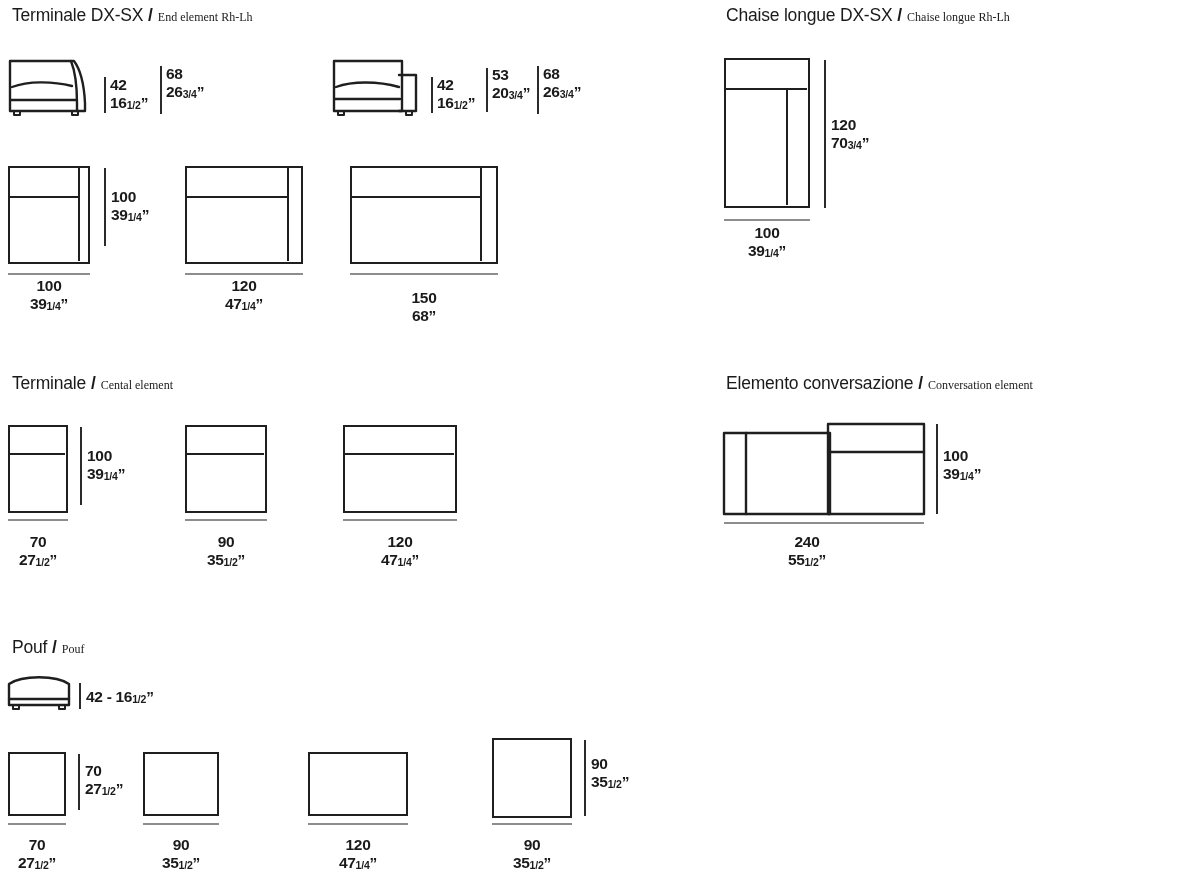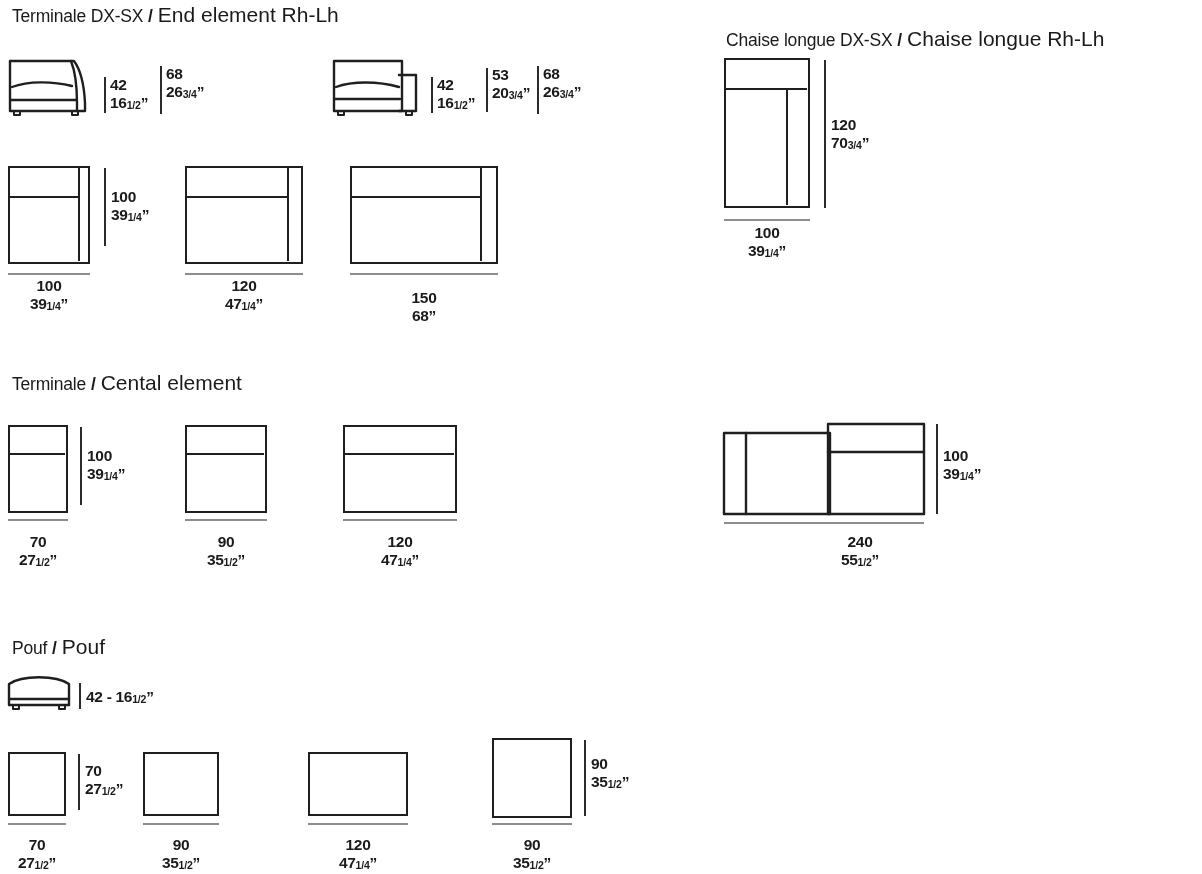--- a/index.html
+++ b/index.html
@@ -11,21 +11,21 @@
     position:relative;
     overflow:hidden;
   }
   .canvas{position:relative;width:1202px;height:874px;}
   .abs{position:absolute;}
 
   
   .heading{font-size:17.5px;line-height:20px;white-space:nowrap;}
   .heading .it{font-family:"Liberation Sans", sans-serif;font-weight:normal;letter-spacing:-0.2px;}
   .heading .sep{font-family:"Liberation Sans", sans-serif;font-weight:bold;}
-  .heading .en{font-family:Liberation Sans, sans-serif;font-weight:normal;font-size:21px;}
+  .heading .en{font-family:Liberation Serif, serif;font-weight:normal;font-size:12px;}
 
   
   .dim{font-size:15.5px;font-weight:bold;line-height:17.5px;white-space:nowrap;letter-spacing:-0.3px;}
   .dim .fr{font-size:10.5px;font-weight:bold;vertical-align:-1px;letter-spacing:-0.2px;}
   .dim .q{font-size:15.5px;}
   .dim-center{text-align:center;}
 
   
   .vtick{background:#2b2b2b;width:1.6px;}
   
@@ -142,21 +142,21 @@
   <div class="abs plan" style="left:350px;top:166px;width:148px;height:98px;">
     <div class="innerline-h" style="left:0;top:28px;width:128px;"></div>
     <div class="innerline-v" style="left:128px;top:0;height:93.2px;"></div>
   </div>
   <div class="abs hline" style="left:350px;top:273px;width:148px;"></div>
   <div class="abs dim dim-center" style="left:350px;top:277px;width:148px;margin-top:12px;">
     <span>150</span><br>
     <span>68</span><span class="fr"></span><span class="q">”</span>
   </div>
 
-  <div class="abs heading" style="left:726px;top:5px;margin-top:24px;">
+  <div class="abs heading" style="left:726px;top:5px;">
     <span class="it">Chaise longue DX-SX</span>
     <span class="sep">/</span>
     <span class="en">Chaise longue Rh-Lh</span>
   </div>
 
   <div class="abs plan" style="left:724px;top:58px;width:86px;height:150px;">
     <div class="innerline-h" style="left:0;top:28px;width:81.2px;"></div>
     <div class="innerline-v" style="left:60px;top:28px;height:117.2px;"></div>
   </div>
   <div class="abs vtick" style="left:824px;top:60px;height:148px;"></div>
@@ -202,20 +202,25 @@
 
   <div class="abs plan" style="left:343px;top:425px;width:114px;height:88px;">
     <div class="innerline-h" style="left:0;top:26px;width:109.2px;"></div>
   </div>
   <div class="abs hline" style="left:343px;top:519px;width:114px;"></div>
   <div class="abs dim dim-center" style="left:343px;top:533px;width:114px;">
     <span>120</span><br>
     <span>47</span><span class="fr">1/4</span><span class="q">”</span>
   </div>
 
+  <div class="abs heading" style="left:726px;top:373px;">
+    <span class="it">Elemento conversazione</span>
+    <span class="sep">/</span>
+    <span class="en">Conversation element</span>
+  </div>
 
   <div class="abs" style="left:722px;top:422px;">
     <svg width="206" height="96" viewBox="0 0 206 96">
 
       <path class="stroke" d="M2,11 L108,11 L108,92 L2,92 Z"></path>
 
       <path class="stroke" d="M24,11 L24,92"></path>
 
       <path class="stroke" d="M106,2 L202,2 L202,92 L106,92 Z"></path>
 
@@ -223,21 +228,21 @@
     </svg>
   </div>
 
   <div class="abs vtick" style="left:936px;top:424px;height:90px;"></div>
   <div class="abs dim" style="left:943px;top:447px;">
     <span>100</span><br>
     <span>39</span><span class="fr">1/4</span><span class="q">”</span>
   </div>
 
   <div class="abs hline" style="left:724px;top:522px;width:200px;"></div>
-  <div class="abs dim dim-center" style="left:760px;top:533px;width:200px;">
+  <div class="abs dim dim-center" style="left:707px;top:533px;width:200px;">
     <span>240</span><br>
     <span>55</span><span class="fr">1/2</span><span class="q">”</span>
   </div>
 
   <div class="abs heading" style="left:12px;top:637px;">
     <span class="it">Pouf</span>
     <span class="sep">/</span>
     <span class="en">Pouf</span>
   </div>
 

